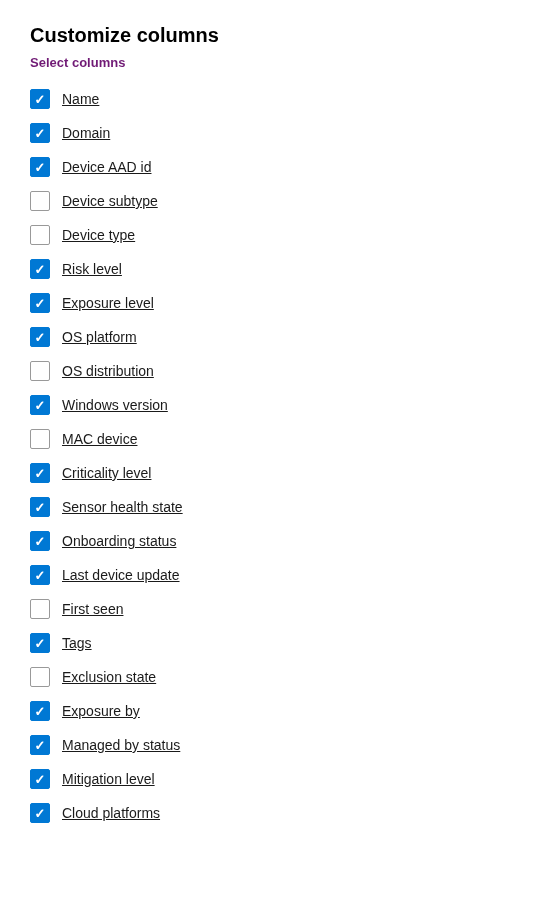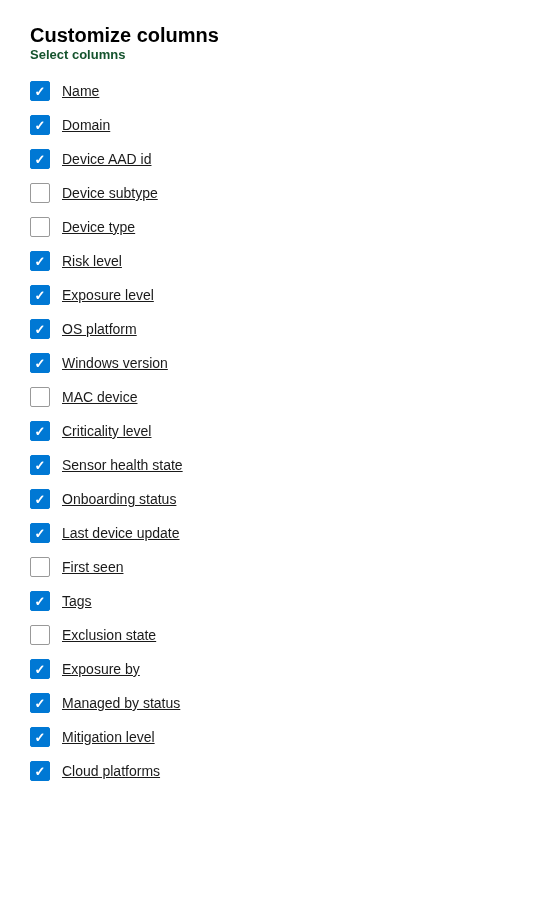--- a/index.html
+++ b/index.html
@@ -19,22 +19,23 @@
 
     .page-title {
       font-size: 20px;
       font-weight: 700;
       color: #000000;
     }
 
     .section-label {
       font-size: 13px;
       font-weight: 600;
-      color: #14532d;
+      color: #701a75;
       margin-bottom: 12px;
+      margin-top: 8px;
     }
 
     .columns-list {
       display: flex;
       flex-direction: column;
       gap: 0;
     }
 
     .column-item {
       display: flex;
@@ -125,20 +126,24 @@
       </div>
       <span class="column-label">Exposure level</span>
     </div>
     <div class="column-item">
       <div class="checkbox checked">
         <span class="checkmark">✓</span>
       </div>
       <span class="column-label">OS platform</span>
     </div>
     <div class="column-item">
+      <div class="checkbox unchecked"></div>
+      <span class="column-label">OS distribution</span>
+    </div>
+    <div class="column-item">
       <div class="checkbox checked">
         <span class="checkmark">✓</span>
       </div>
       <span class="column-label">Windows version</span>
     </div>
     <div class="column-item">
       <div class="checkbox unchecked"></div>
       <span class="column-label">MAC device</span>
     </div>
     <div class="column-item">

